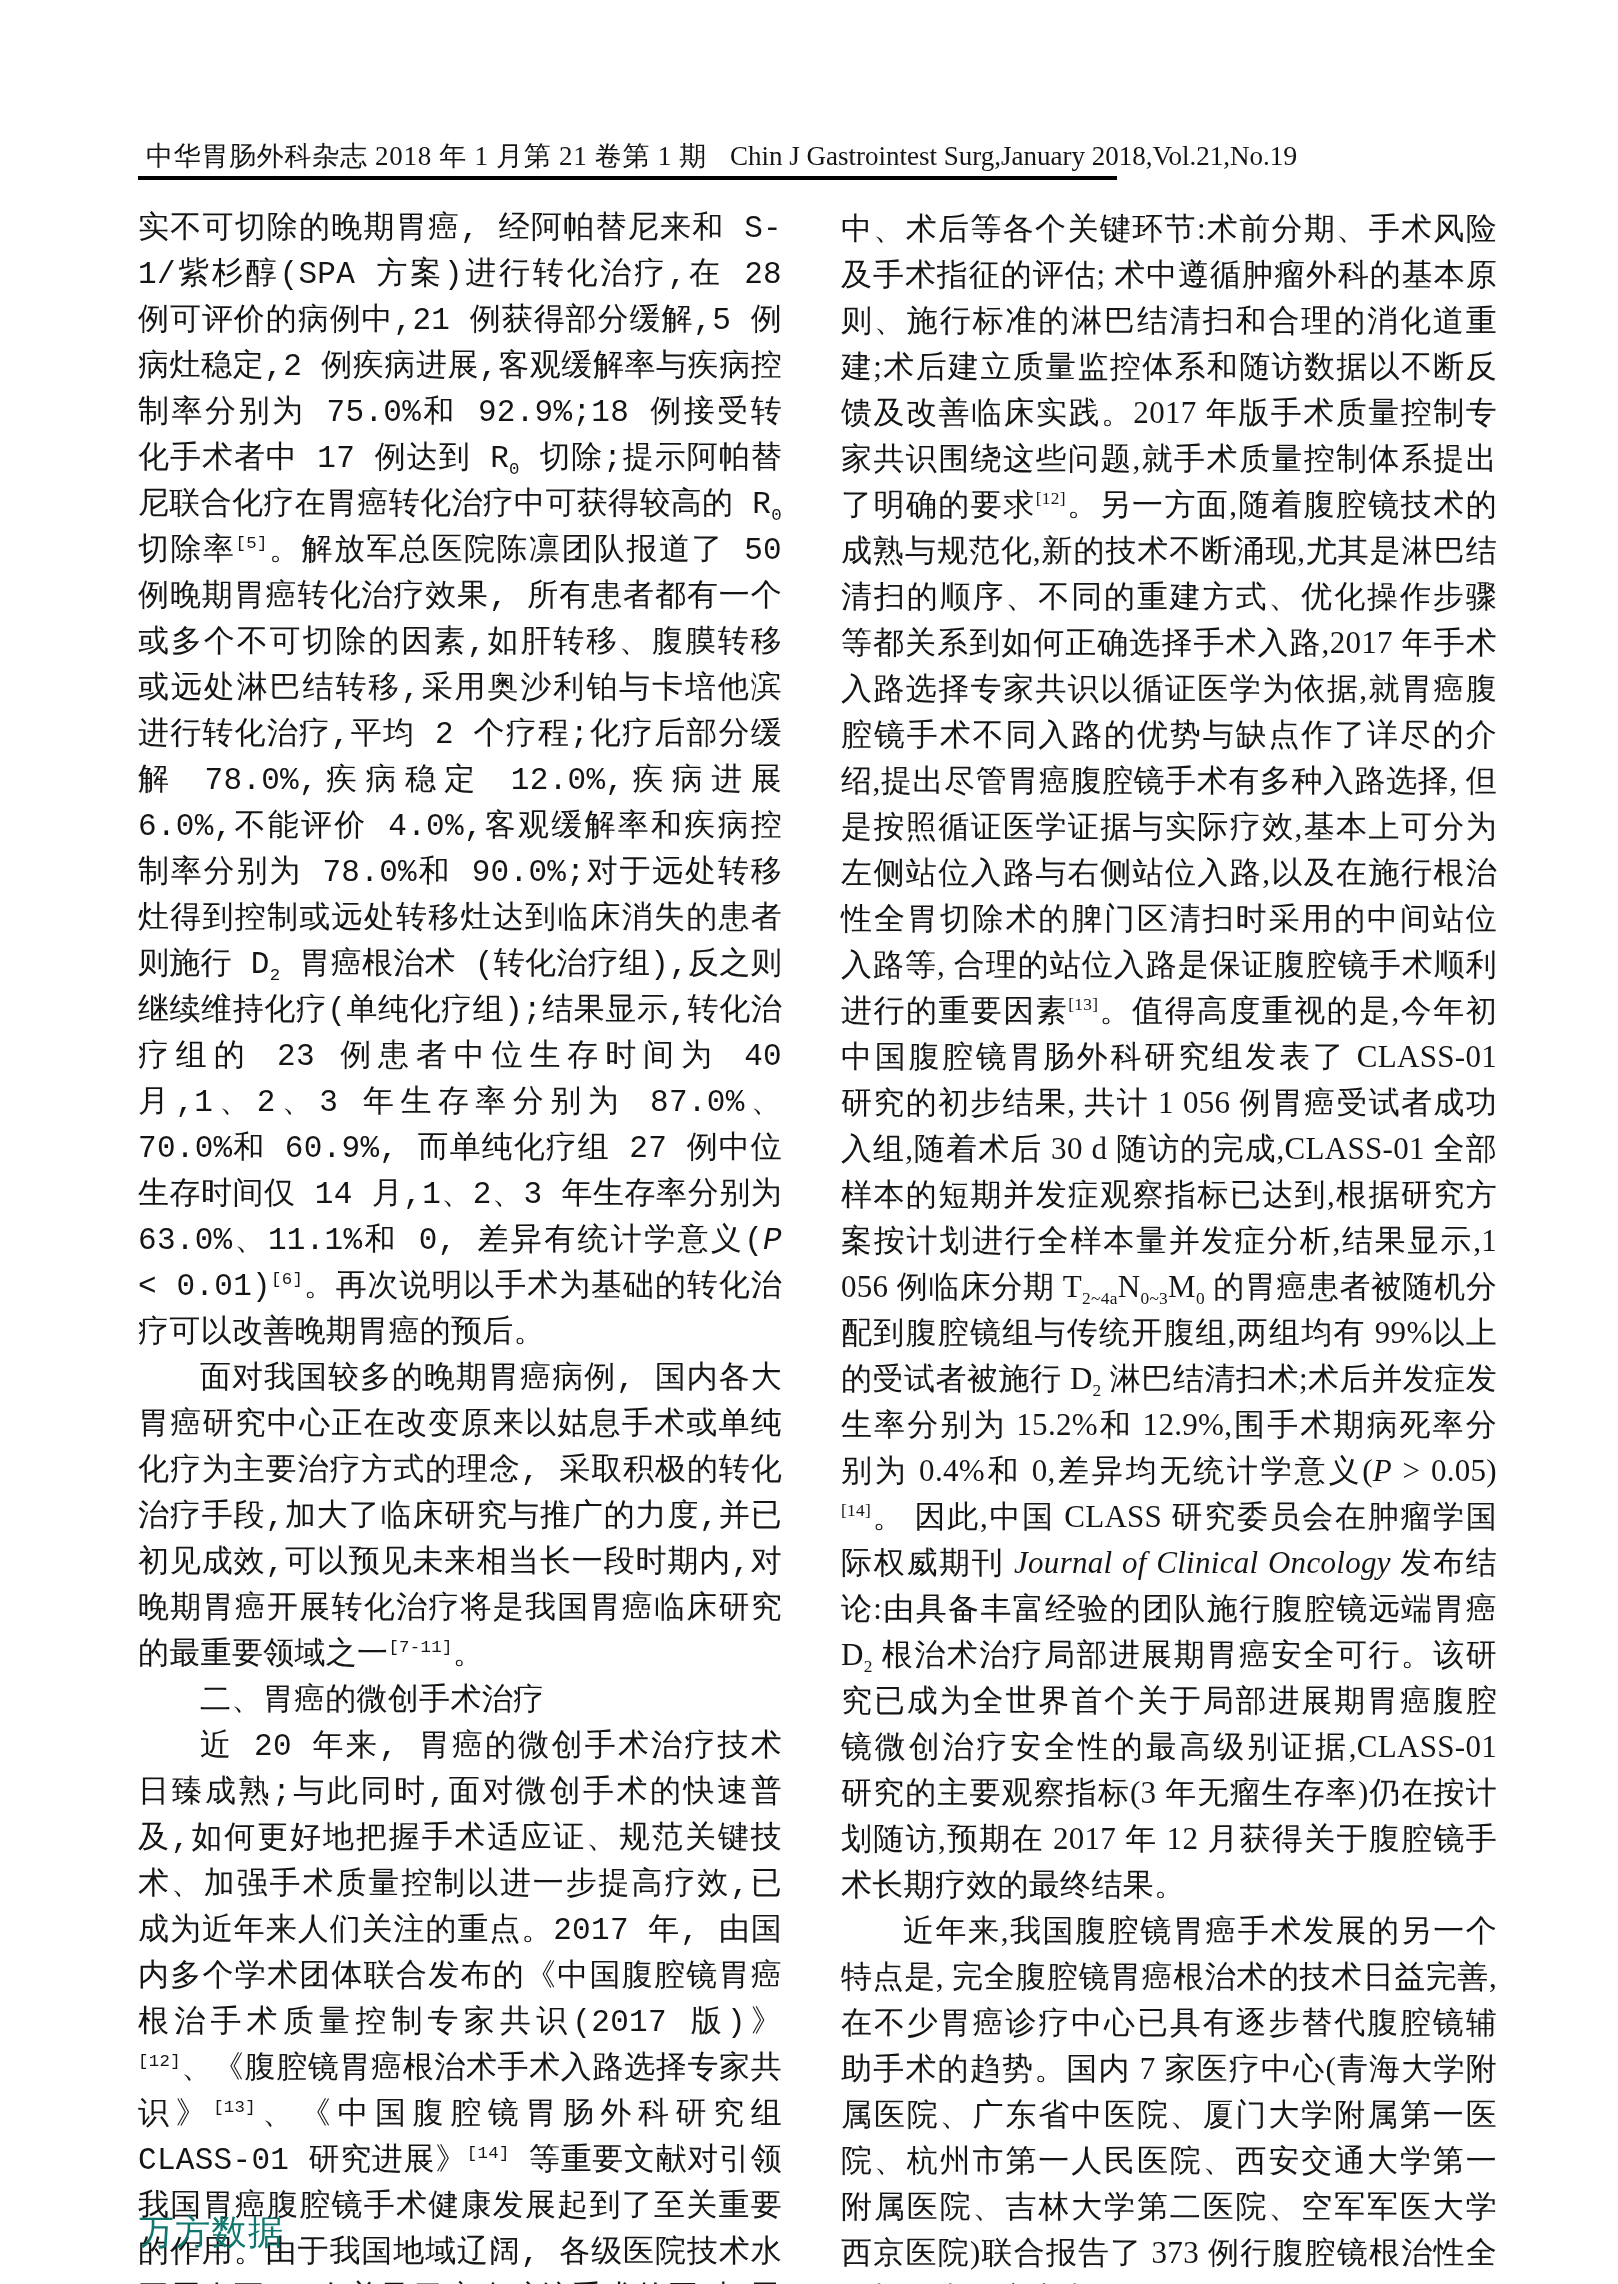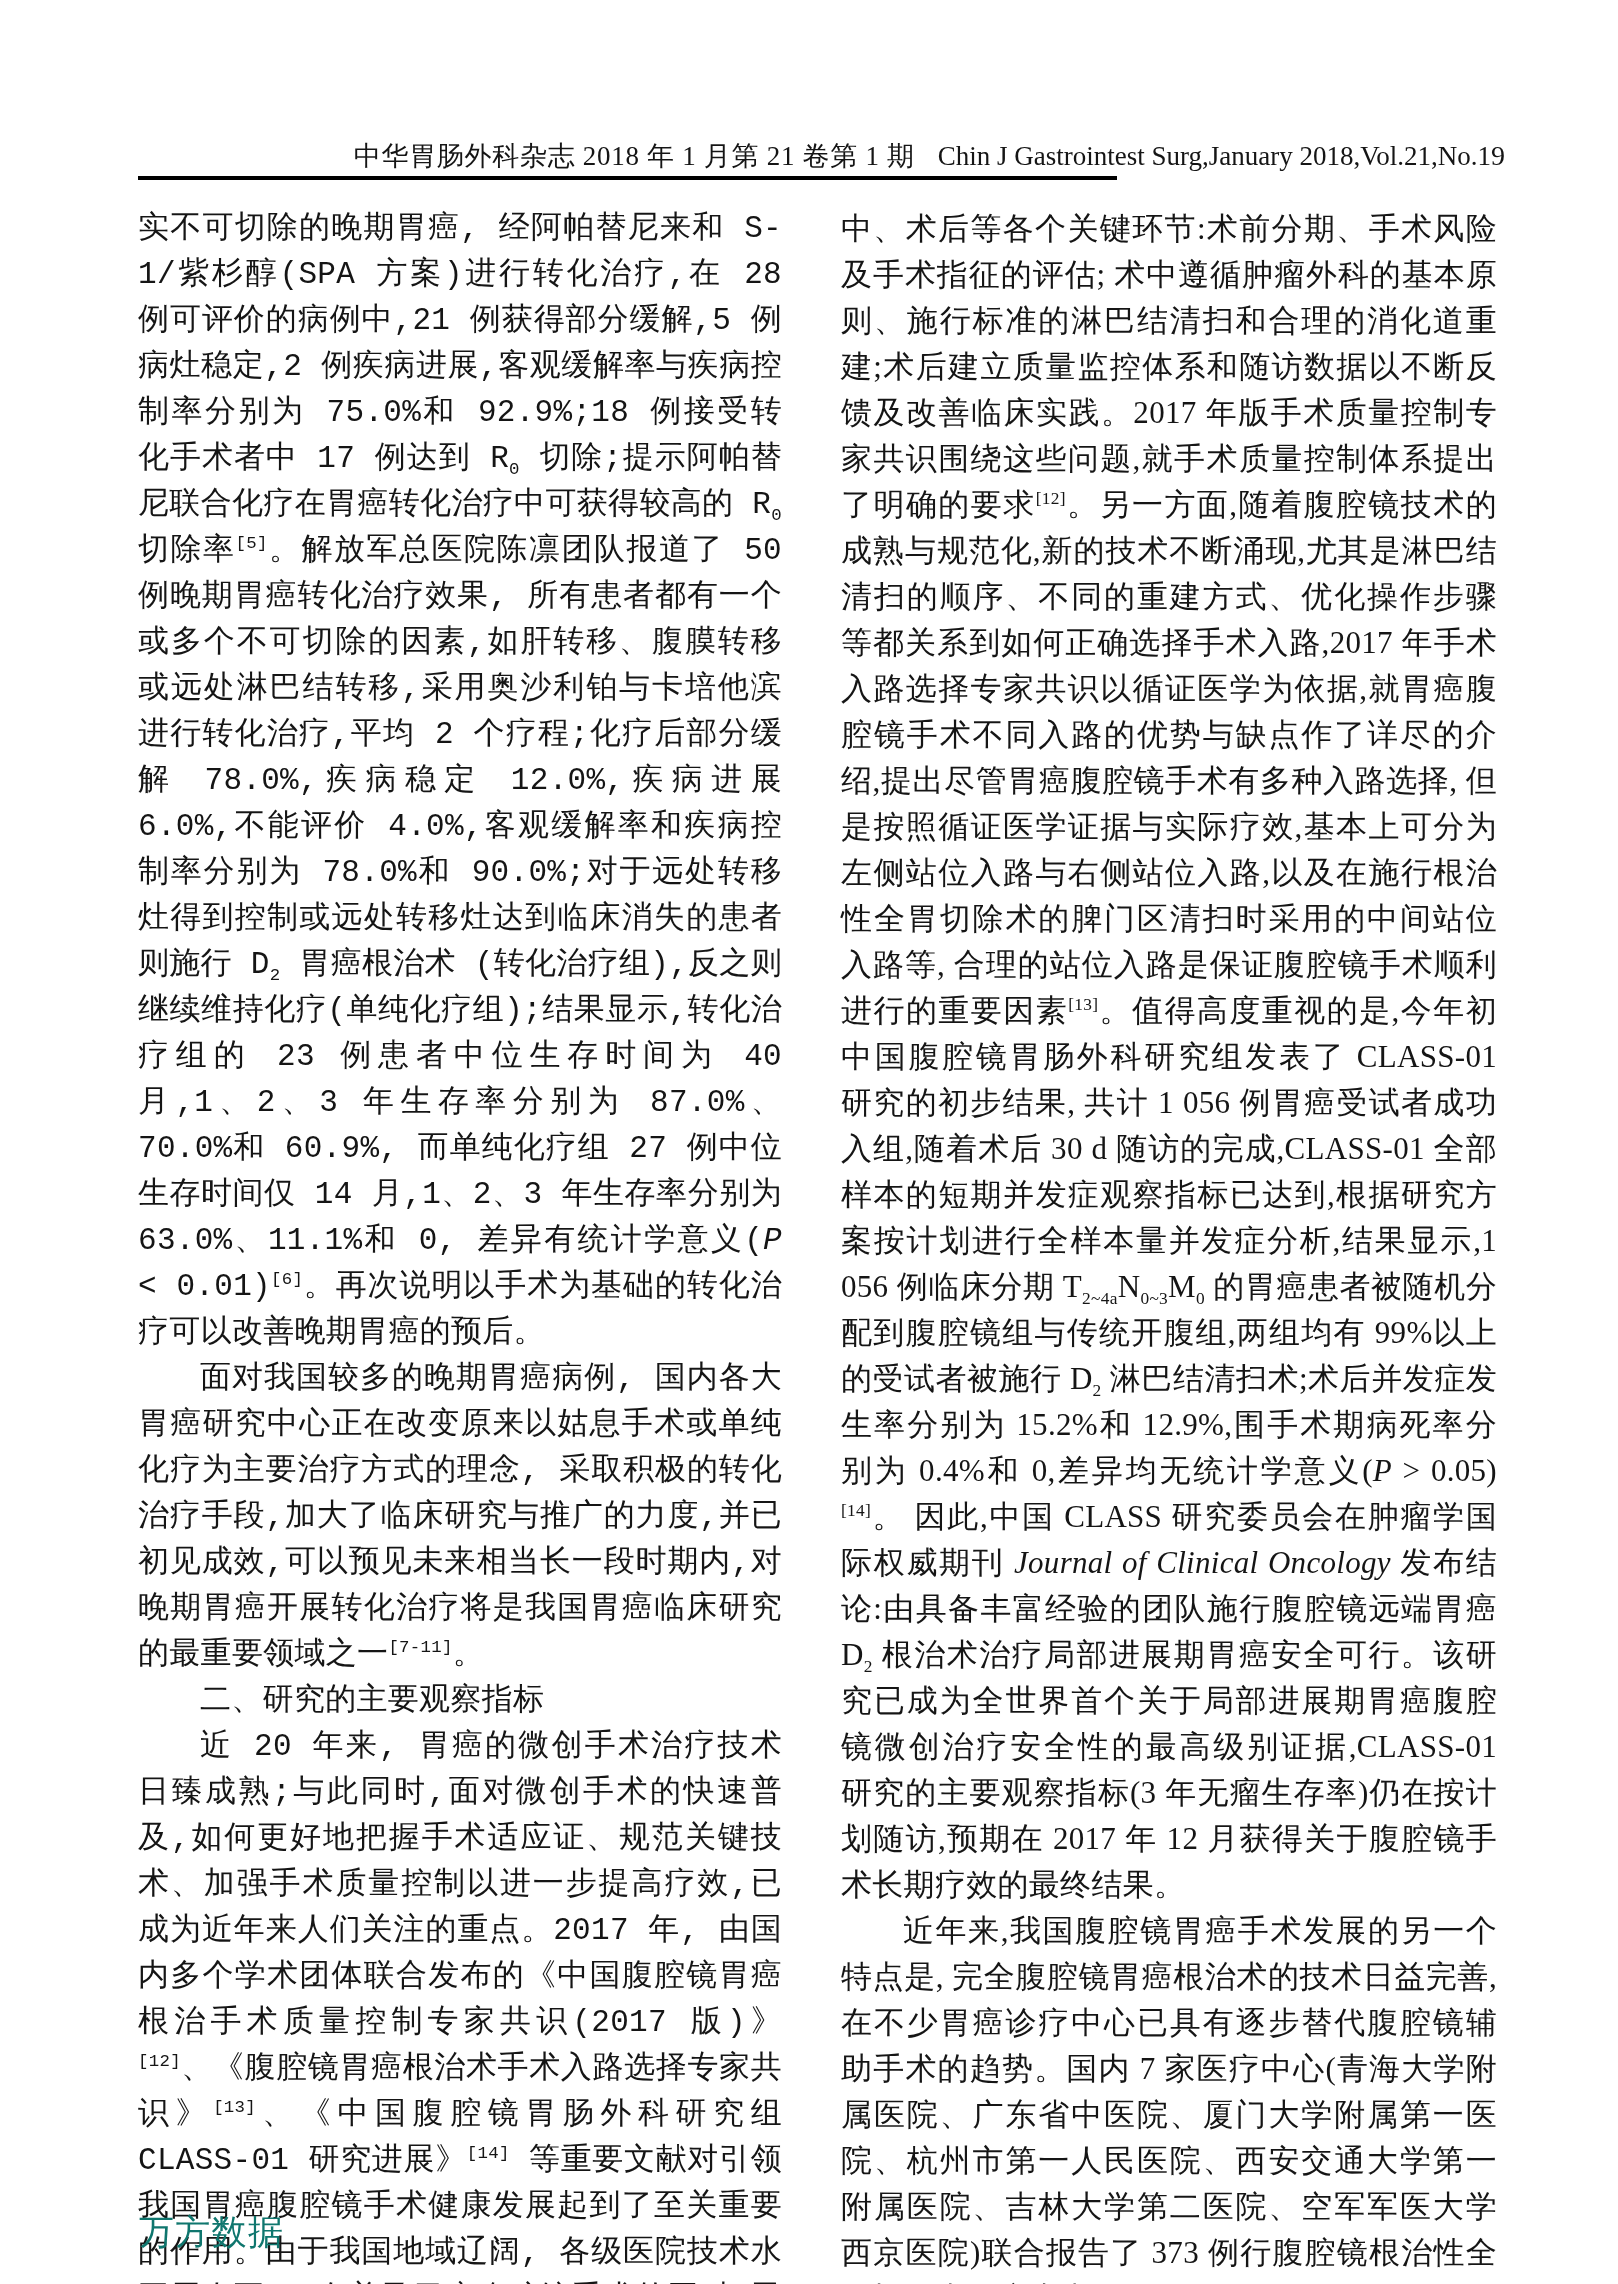--- a/index.html
+++ b/index.html
@@ -11,25 +11,25 @@
     width: 1618px;
     height: 2284px;
     position: relative;
     overflow: hidden;
     font-family: "Liberation Serif", "DejaVu Serif", serif;
     color: #151515;
   }
   
   .page-header {
     position: absolute;
-    left: 138px;
+    left: 146px;
     top: 140px;
     width: 1367px;
     display: flex;
-    justify-content: flex-end;
+    justify-content: flex-start;
     align-items: baseline;
     font-size: 27px;
     line-height: 32px;
     white-space: nowrap;
   }
   .journal-line .cn { letter-spacing: 0.7px; }
   .journal-line .en { margin-left: 23px; }
   .page-number { font-size: 28px; }
   .header-rule {
     position: absolute;
@@ -84,21 +84,21 @@
     <span class="cn">中华胃肠外科杂志 2018 年 1 月第 21 卷第 1 期</span><span class="en">Chin J Gastrointest Surg,January 2018,Vol.21,No.1</span>
   </div>
   <div class="page-number">9</div>
 </div>
 
 <div class="header-rule" style="background: rgb(0, 0, 0);"></div>
 
 <div class="col col-left">
     <p class="para">实不可切除的晚期胃癌, 经阿帕替尼来和 S-1/紫杉醇(SPA 方案)进行转化治疗,在 28 例可评价的病例中,21 例获得部分缓解,5 例病灶稳定,2 例疾病进展,客观缓解率与疾病控制率分别为 75.0%和 92.9%;18 例接受转化手术者中 17 例达到 R<sub>0</sub> 切除;提示阿帕替尼联合化疗在胃癌转化治疗中可获得较高的 R<sub>0</sub> 切除率<sup>[5]</sup>。解放军总医院陈凛团队报道了 50 例晚期胃癌转化治疗效果, 所有患者都有一个或多个不可切除的因素,如肝转移、腹膜转移或远处淋巴结转移,采用奥沙利铂与卡培他滨进行转化治疗,平均 2 个疗程;化疗后部分缓解 78.0%,疾病稳定 12.0%,疾病进展 6.0%,不能评价 4.0%,客观缓解率和疾病控制率分别为 78.0%和 90.0%;对于远处转移灶得到控制或远处转移灶达到临床消失的患者则施行 D<sub>2</sub> 胃癌根治术 (转化治疗组),反之则继续维持化疗(单纯化疗组);结果显示,转化治疗组的 23 例患者中位生存时间为 40 月,1、2、3 年生存率分别为 87.0%、70.0%和 60.9%, 而单纯化疗组 27 例中位生存时间仅 14 月,1、2、3 年生存率分别为 63.0%、11.1%和 0, 差异有统计学意义(<i>P</i> &lt; 0.01)<sup>[6]</sup>。再次说明以手术为基础的转化治疗可以改善晚期胃癌的预后。</p>
     <p class="para indent">面对我国较多的晚期胃癌病例, 国内各大胃癌研究中心正在改变原来以姑息手术或单纯化疗为主要治疗方式的理念, 采取积极的转化治疗手段,加大了临床研究与推广的力度,并已初见成效,可以预见未来相当长一段时期内,对晚期胃癌开展转化治疗将是我国胃癌临床研究的最重要领域之一<sup>[7-11]</sup>。</p>
-    <p class="para indent heading">二、研究的主要观察指标</p>
+    <p class="para indent heading">二、胃癌的微创手术治疗</p>
     <p class="para indent">近 20 年来, 胃癌的微创手术治疗技术日臻成熟;与此同时,面对微创手术的快速普及,如何更好地把握手术适应证、规范关键技术、加强手术质量控制以进一步提高疗效,已成为近年来人们关注的重点。2017 年, 由国内多个学术团体联合发布的《中国腹腔镜胃癌根治手术质量控制专家共识(2017 版)》<sup>[12]</sup>、《腹腔镜胃癌根治术手术入路选择专家共识》<sup>[13]</sup>、《中国腹腔镜胃肠外科研究组 CLASS-01 研究进展》<sup>[14]</sup> 等重要文献对引领我国胃癌腹腔镜手术健康发展起到了至关重要的作用。由于我国地域辽阔, 各级医院技术水平层次不一,在普及胃癌腹腔镜手术的同时,亟需建立手术质量控制体系。一个完善的质量评价体系应包括术前、术</p>
   </div>
 
 <div class="col col-right">
     <p class="para">中、术后等各个关键环节:术前分期、手术风险及手术指征的评估; 术中遵循肿瘤外科的基本原则、施行标准的淋巴结清扫和合理的消化道重建;术后建立质量监控体系和随访数据以不断反馈及改善临床实践。2017 年版手术质量控制专家共识围绕这些问题,就手术质量控制体系提出了明确的要求<sup>[12]</sup>。另一方面,随着腹腔镜技术的成熟与规范化,新的技术不断涌现,尤其是淋巴结清扫的顺序、不同的重建方式、优化操作步骤等都关系到如何正确选择手术入路,2017 年手术入路选择专家共识以循证医学为依据,就胃癌腹腔镜手术不同入路的优势与缺点作了详尽的介绍,提出尽管胃癌腹腔镜手术有多种入路选择, 但是按照循证医学证据与实际疗效,基本上可分为左侧站位入路与右侧站位入路,以及在施行根治性全胃切除术的脾门区清扫时采用的中间站位入路等, 合理的站位入路是保证腹腔镜手术顺利进行的重要因素<sup>[13]</sup>。值得高度重视的是,今年初中国腹腔镜胃肠外科研究组发表了 CLASS-01 研究的初步结果, 共计 1 056 例胃癌受试者成功入组,随着术后 30 d 随访的完成,CLASS-01 全部样本的短期并发症观察指标已达到,根据研究方案按计划进行全样本量并发症分析,结果显示,1 056 例临床分期 T<sub>2~4a</sub>N<sub>0~3</sub>M<sub>0</sub> 的胃癌患者被随机分配到腹腔镜组与传统开腹组,两组均有 99%以上的受试者被施行 D<sub>2</sub> 淋巴结清扫术;术后并发症发生率分别为 15.2%和 12.9%,围手术期病死率分别为 0.4%和 0,差异均无统计学意义(<i>P</i> &gt; 0.05)<sup>[14]</sup>。 因此,中国 CLASS 研究委员会在肿瘤学国际权威期刊 <i>Journal of Clinical Oncology</i> 发布结论:由具备丰富经验的团队施行腹腔镜远端胃癌 D<sub>2</sub> 根治术治疗局部进展期胃癌安全可行。该研究已成为全世界首个关于局部进展期胃癌腹腔镜微创治疗安全性的最高级别证据,CLASS-01 研究的主要观察指标(3 年无瘤生存率)仍在按计划随访,预期在 2017 年 12 月获得关于腹腔镜手术长期疗效的最终结果。</p>
     <p class="para indent">近年来,我国腹腔镜胃癌手术发展的另一个特点是, 完全腹腔镜胃癌根治术的技术日益完善,在不少胃癌诊疗中心已具有逐步替代腹腔镜辅助手术的趋势。国内 7 家医疗中心(青海大学附属医院、广东省中医院、厦门大学附属第一医院、杭州市第一人民医院、西安交通大学第一附属医院、吉林大学第二医院、空军军医大学西京医院)联合报告了 373 例行腹腔镜根治性全胃切除术胃癌患者的临</p>
   </div>
 
 <div class="watermark" style="color: #0f766e;">万方数据</div>
 

